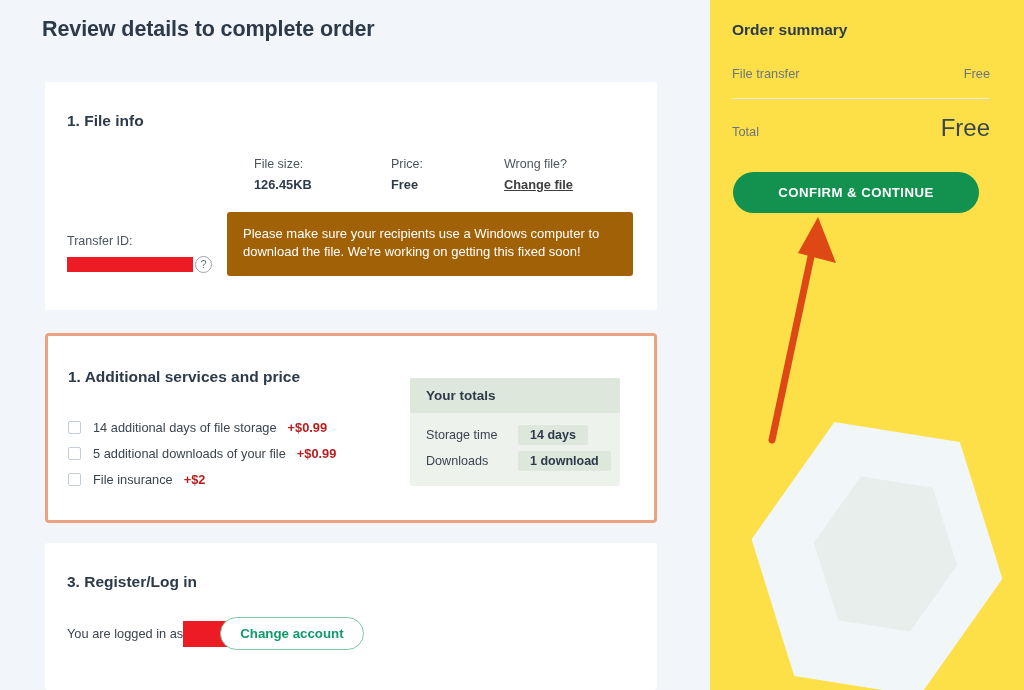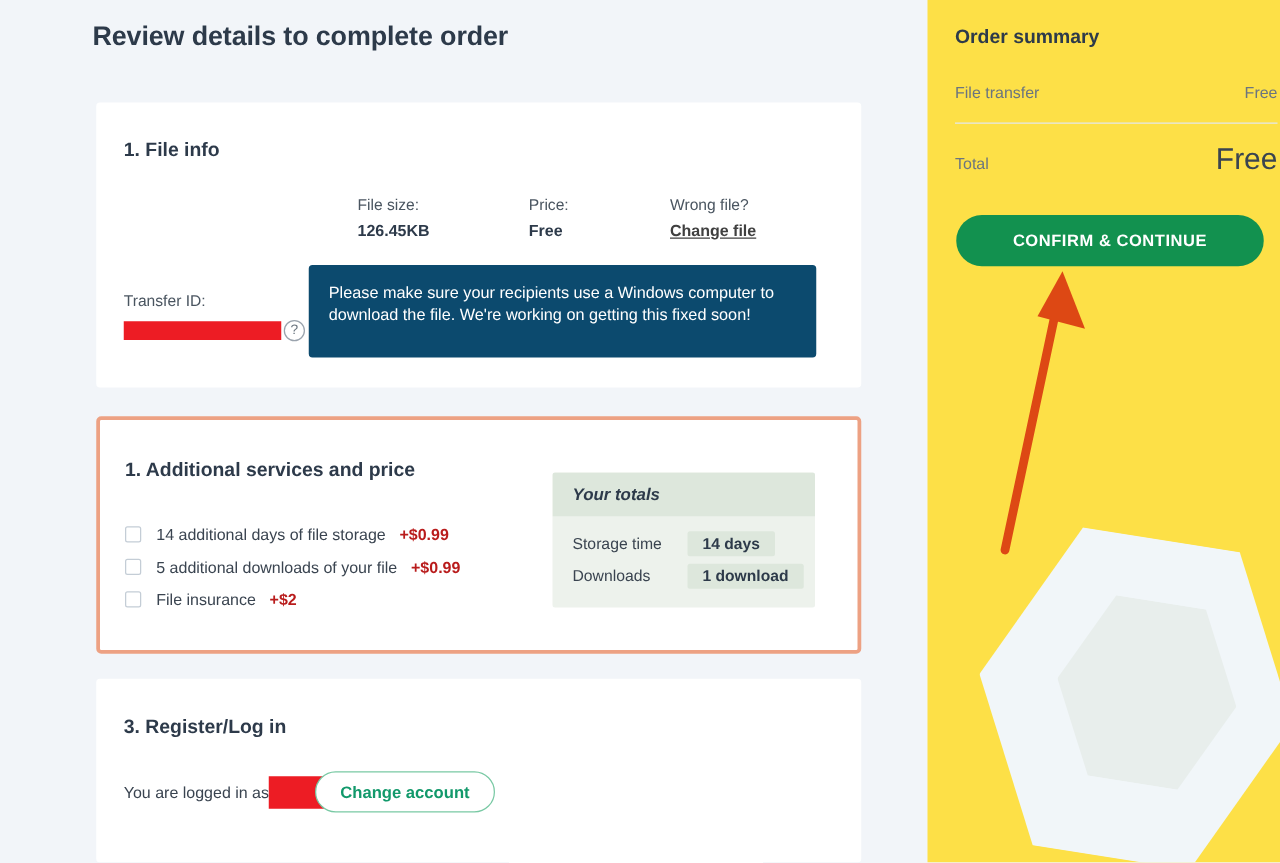--- a/index.html
+++ b/index.html
@@ -8,21 +8,21 @@
     margin: 0; padding: 0;
     width: 1024px; height: 690px;
     overflow: hidden;
   }
   body {
     font-family: "Liberation Sans", sans-serif;
     background: #f2f5f9;
     color: #3a4450;
     position: relative;
   }
-  #page { position: relative; width: 888px; height: 690px; margin-left: 32px; }
+  #page { position: relative; width: 888px; height: 690px; }
 
   
   #left-column {
     position: absolute;
     left: 0; top: 0;
     width: 710px; height: 690px;
     background: #f2f5f9;
   }
   #page-title {
     position: absolute;
@@ -108,24 +108,24 @@
     display: flex;
     align-items: center;
     justify-content: center;
     line-height: 1;
     background: #ffffff;
     cursor: pointer;
   }
 
   #windows-notice {
     position: absolute;
-    left: 170px; top: 130px;
+    left: 182px; top: 130px;
     width: 406px;
-    padding: 13px 16px 24px 16px;
-    background: #0c4a6e;
+    padding: 13px 16px 14px 16px;
+    background: #a16207;
     border-radius: 3px;
     color: #ffffff;
     font-size: 13px;
     line-height: 1.42;
   }
 
   
   #additional-heading { left: 20px; top: 32px; }
 
   #services-list {
@@ -166,21 +166,20 @@
     background: #edf2ec;
     border-radius: 2px;
     overflow: hidden;
   }
   #your-totals-header {
     background: #dde7dc;
     padding: 10px 16px;
     font-size: 13.5px;
     font-weight: bold;
     color: #2d3a4a;
-    font-style: italic;
   }
   #your-totals-body { padding: 9px 14px 12px 16px; }
   .totals-row {
     display: flex;
     align-items: center;
     height: 26px;
   }
   .totals-label {
     font-size: 12.6px;
     color: #3a4450;

